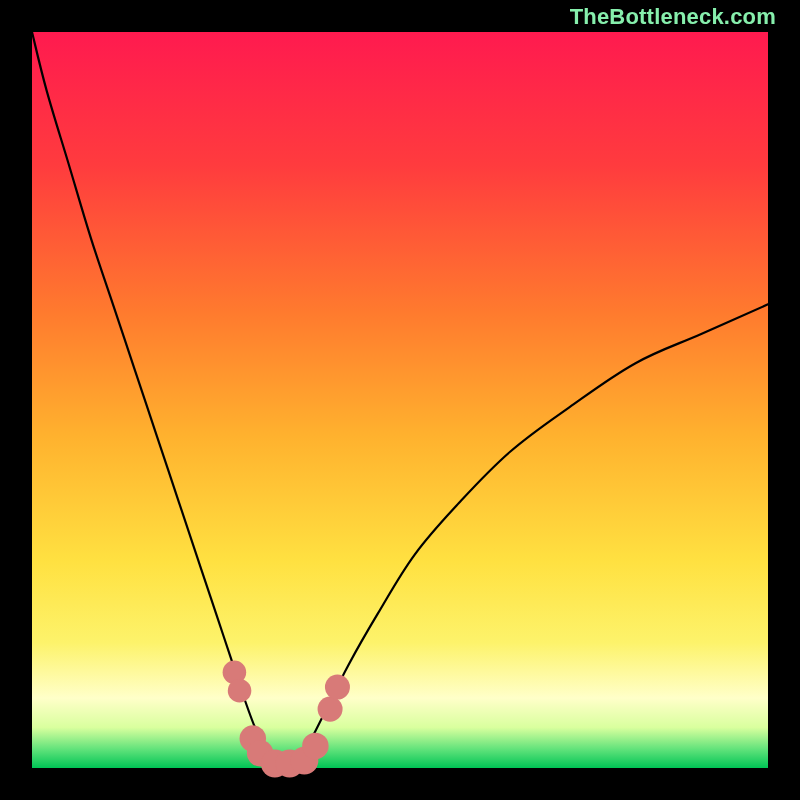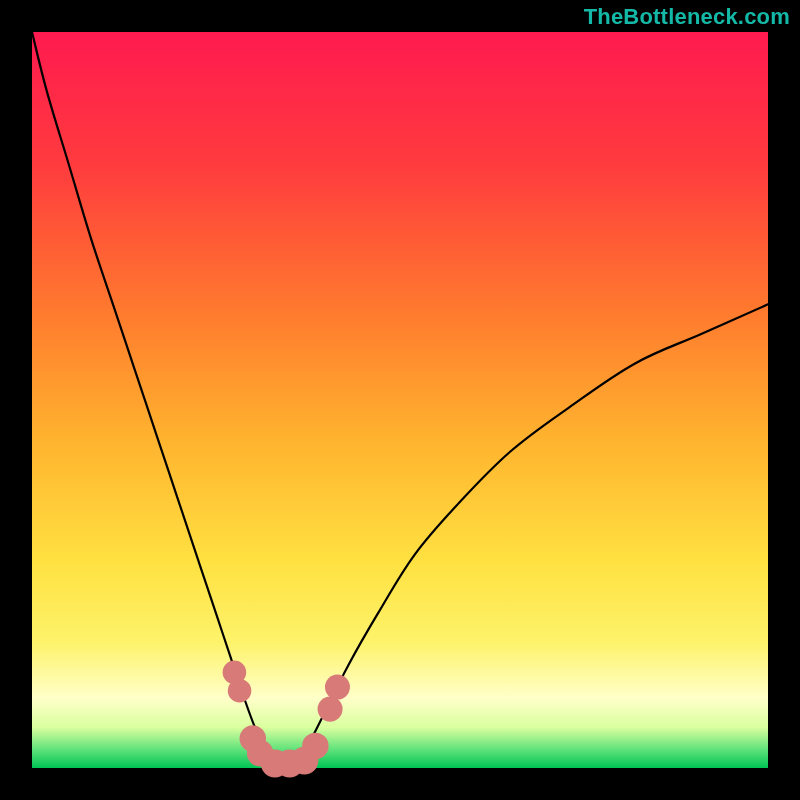--- a/index.html
+++ b/index.html
@@ -13,22 +13,22 @@
   }
   .frame {
     position: relative;
     width: 800px;
     height: 800px;
     background: #000;
   }
   .watermark {
     position: absolute;
     top: 4px;
-    right: 10px;
-    color: #14b8a6;
+    right: 24px;
+    color: #86efac;
     font-size: 22px;
     font-weight: 600;
     letter-spacing: 0.2px;
     z-index: 30;
   }
   svg.plot {
     position: absolute;
     left: 0;
     top: 0;
     width: 800px;

